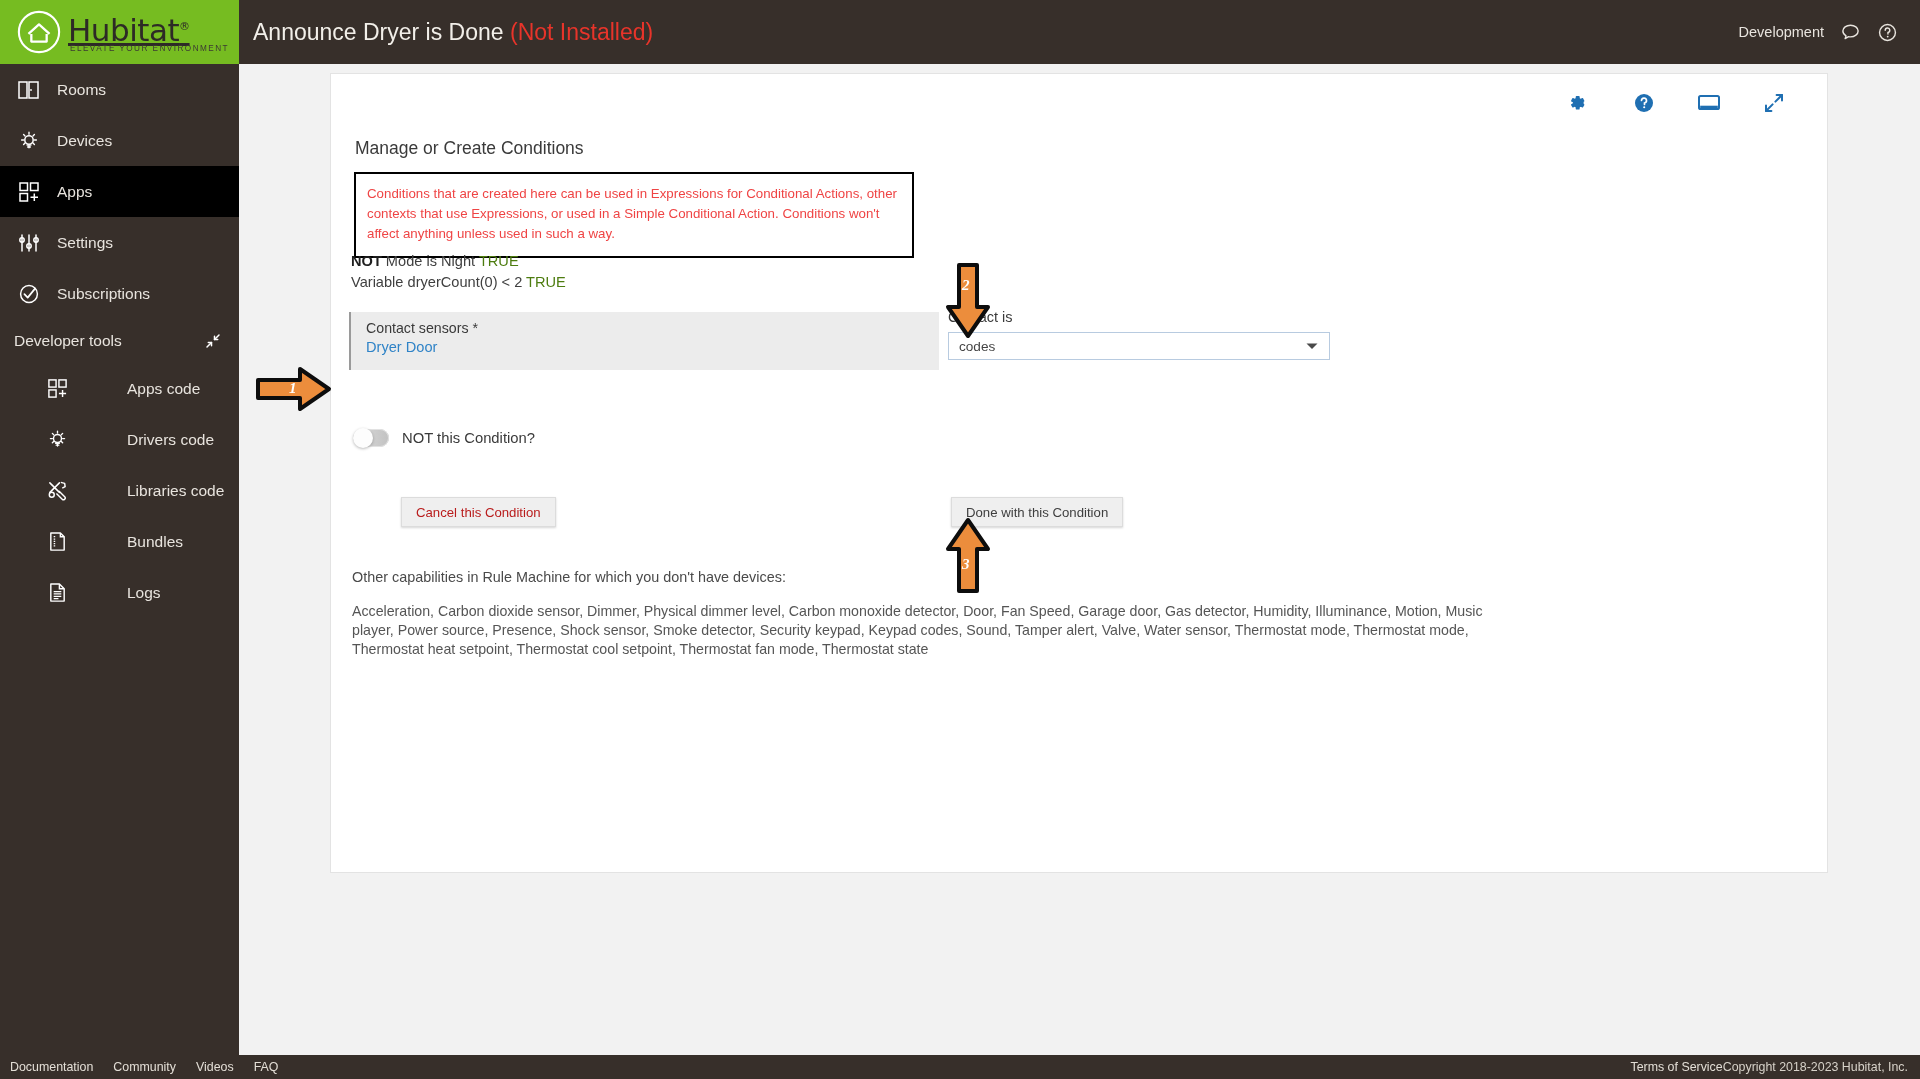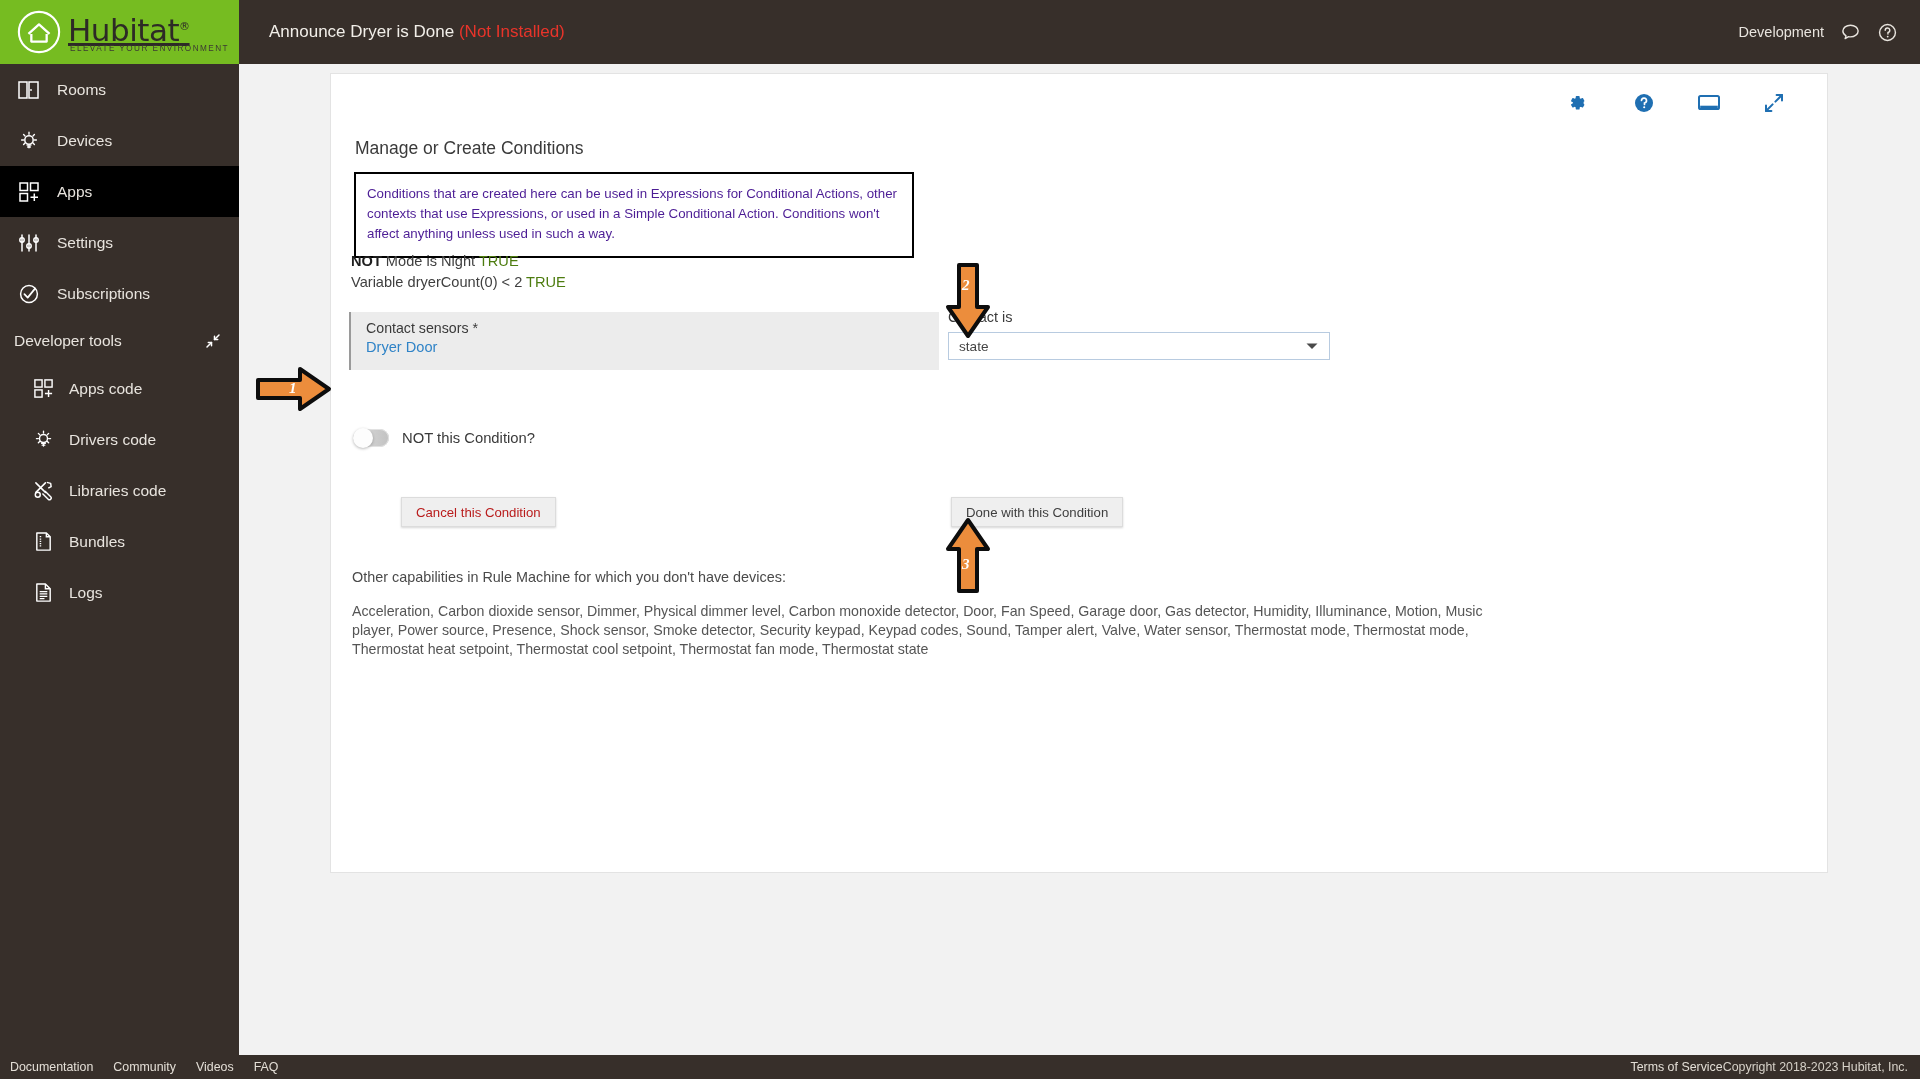--- a/index.html
+++ b/index.html
@@ -37,30 +37,30 @@
     cursor: pointer; user-select: none;
   }
   .nav-item .ico { width: 34px; display: flex; align-items: center; justify-content: center; flex: 0 0 34px; }
   .nav-item .lbl { margin-left: 11px; }
   .nav-item.active { background: #000000; }
   .nav-section {
     display:flex; align-items:center; justify-content:space-between;
     height: 44px; padding: 0 18px 0 14px;
     color: #e8e4de; font-size: 15.5px;
   }
-  .nav-sub { padding-left: 28px; }
+  .nav-sub { padding-left: 42px; gap: 44px; }
   .nav-sub .ico { flex: 0 0 30px; width: 30px; }
   svg.ic { display:block; }
 
   
   .topbar {
     position: absolute; left: 239px; top: 0; width: 1681px; height: 64px;
     background: #372f2a; display: flex; align-items: center;
   }
-  .page-title { margin-left: 30px; font-size: 17px; color: #f2efe9; font-weight: 400; }
+  .page-title { margin-left: 14px; font-size: 23px; color: #f2efe9; font-weight: 400; }
   .page-title .notinst { color: #e8342a; }
   .topbar-right {
     margin-left: auto; display: flex; align-items: center; gap: 16px; padding-right: 22px;
     color: #e8e4de; font-size: 14.5px;
   }
 
   
   .main {
     position: absolute; left: 239px; top: 64px; width: 1681px; height: 991px;
     background: #f2f2f2;
@@ -75,21 +75,21 @@
   .card-icons .cic { color: #1f6fb2; cursor: pointer; }
 
   .sect-title {
     position: absolute; left: 24px; top: 64px; font-size: 17.5px; color: #3a3a3a;
   }
   .note-box {
     position: absolute; left: 23px; top: 98px; width: 560px;
     border: 2px solid #000; padding: 10px 11px 12px 11px;
   }
   .note-box p {
-    color: #4c1d95; font-size: 13.3px; line-height: 20px;
+    color: #ef4444; font-size: 13.3px; line-height: 20px;
   }
   .cond-lines {
     position: absolute; left: 20px; top: 177px; font-size: 14.6px; color: #3f3f3f; line-height: 21px;
   }
   .cond-lines .bold { font-weight: bold; color: #1f1f1f; }
   .cond-lines .tru { color: #4d7c0f; }
 
   .sensor-panel {
     position: absolute; left: 18px; top: 238px; width: 590px; height: 58px;
     background: #ececec; border-left: 2px solid #9a9a9a;
@@ -369,21 +369,21 @@
       </div>
 
       <div class="sensor-panel">
         <div class="sensor-label">Contact sensors *</div>
         <div class="sensor-value">Dryer Door</div>
       </div>
 
       <div class="contactis-wrap">
         <div class="contactis-label">Contact is</div>
         <div class="select-box">
-          <span>state</span>
+          <span>codes</span>
           <span class="caret">
             <svg class="ic" width="14" height="10" viewBox="0 0 14 10">
                 <path d="M1.5 2.5L7 8l5.5-5.5z" fill="#4a4a4a"></path>
               </svg>
           </span>
         </div>
       </div>
 
       <div class="toggle-row">
         <div class="toggle">

